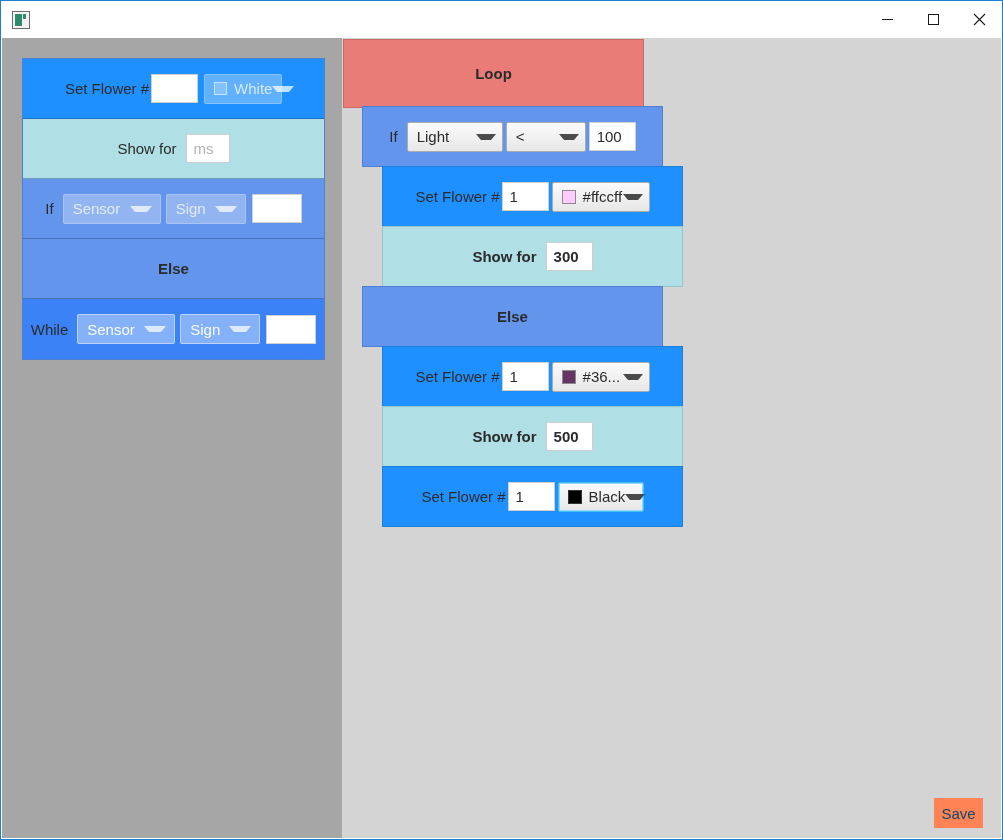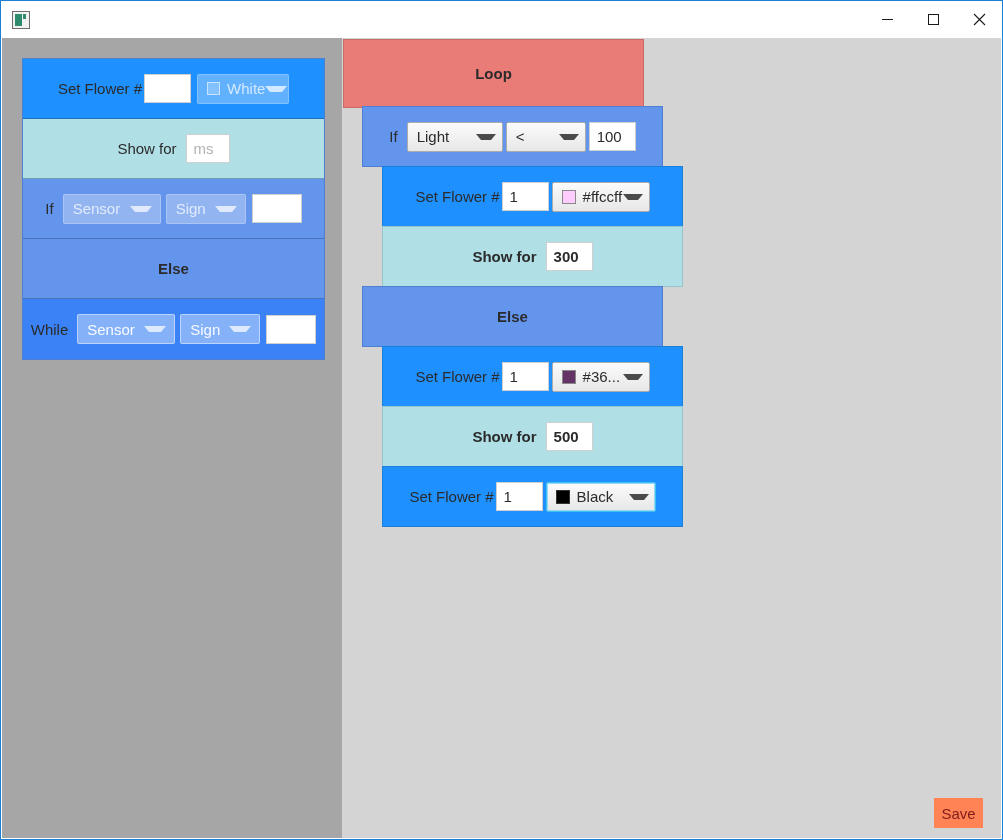--- a/index.html
+++ b/index.html
@@ -129,21 +129,21 @@
     border:1px solid rgba(255,255,255,.55);box-sizing:border-box;
     background:rgba(255,255,255,.22);
   }
 
   
   .save-btn{
     position:absolute;right:18px;bottom:10px;
     width:49px;height:30px;
     background:#ff8355;
     display:flex;align-items:center;justify-content:center;
-    color:#7f1d1d;font-size:15px;
+    color:#0c4a6e;font-size:15px;
   }
 </style>
 </head>
 <body>
 
 <div id="app">
 
   <div class="titlebar">
     <div class="app-icon">
       <div class="sq1"></div>
@@ -170,21 +170,21 @@
   </div>
 
   <div class="workspace">
 
     <div class="palette">
       <div class="palette-stack">
 
         <div class="pblock" style="background:#1e90ff;">
           <span class="lbl">Set Flower #</span>
           <div class="txt w47" style="margin-left:2px;"></div>
-          <div class="sel-dis" style="width:92px;margin-left:6px;">
+          <div class="sel-dis" style="width:78px;margin-left:6px;">
             <span class="swatch-dis"></span>
             <span>White</span>
             <span class="caret"></span>
           </div>
         </div>
 
         <div class="pblock" style="background:#b0e0e6;">
           <span class="lbl">Show for</span>
           <div class="txt ph w44" style="margin-left:9px;text-align:center;">ms</div>
         </div>
@@ -272,21 +272,21 @@
       </div>
 
       <div class="block block-label-center" style="left:40px;top:368px;width:301px;height:61px;background:#b0e0e6;border-color:#96c6cc;">
         <span class="lbl">Show for</span>
         <div class="txt w47" style="margin-left:9px;">500</div>
       </div>
 
       <div class="block" style="left:40px;top:428px;width:301px;height:61px;background:#1e90ff;border-color:#1c7fd8;">
         <span class="lbl">Set Flower #</span>
         <div class="txt w47" style="margin-left:2px;">1</div>
-        <div class="sel focused" style="width:110px;margin-left:3px;">
+        <div class="sel focused" style="width:86px;margin-left:3px;">
           <span class="swatch" style="background:#000000;border-color:#333;"></span>
           <span>Black</span>
           <span class="caret"></span>
         </div>
       </div>
 
       <div class="save-btn">
         <span>Save</span>
       </div>
 

